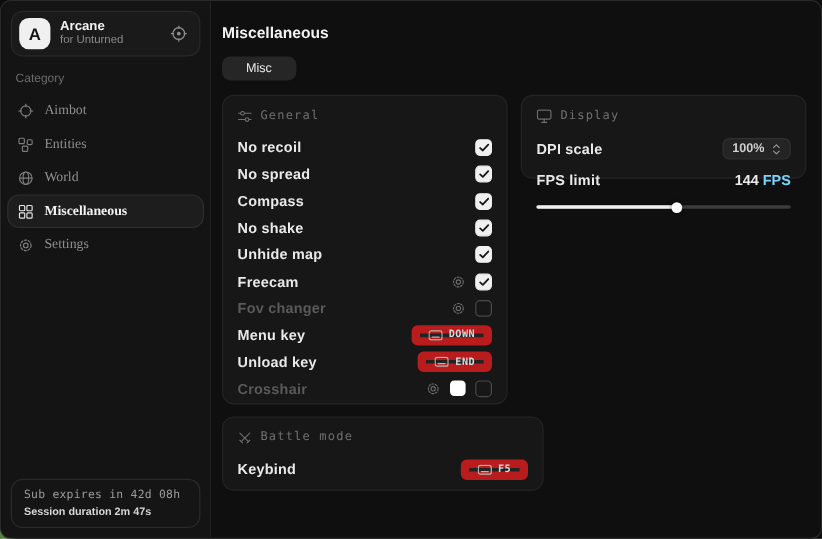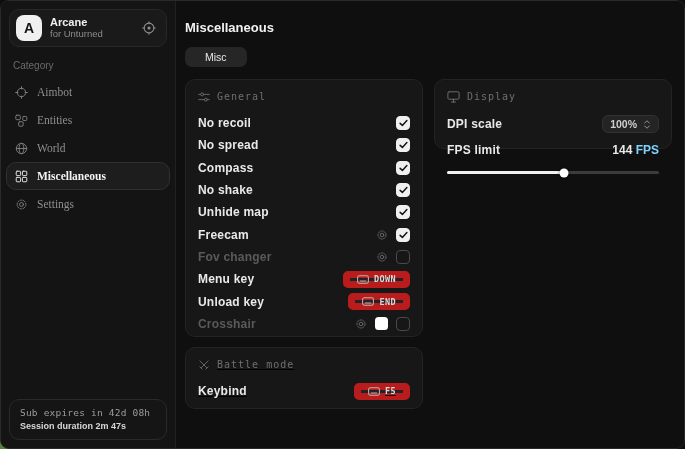--- a/index.html
+++ b/index.html
@@ -45,21 +45,21 @@
   .page-title{position:absolute;left:9px;top:19px;font-size:13px;font-weight:bold;color:#f2f2f2;}
   .tab{
     position:absolute;left:9px;top:46px;background:#262626;border-radius:7px;
     padding:4px 20px;font-size:10.5px;color:#e8e8e8;font-weight:normal;cursor:default;
   }
   .panel{
     position:absolute;background:#171717;border:1px solid #242424;border-radius:10px;
     padding:11px 12px;box-sizing:border-box;
   }
   .panel-general{left:9px;top:78px;width:238px;height:258px;}
-  .panel-battle{left:9px;top:346px;width:238px;height:62px;text-decoration:underline;}
+  .panel-battle{left:9px;top:346px;width:268px;height:62px;}
   .panel-display{left:258px;top:78px;width:238px;height:70px;}
   .panel-head{
     display:flex;gap:7px;color:#6f6f6f;
     font-family:"DejaVu Sans Mono",monospace;font-size:10px;letter-spacing:1px;margin-bottom:7px;height:14px;
   }
   .panel-head .head-icon{display:flex;color:#6f6f6f;}
   .row{height:22.3px;display:flex;align-items:center;}
   .row-label{font-size:12px;font-weight:bold;color:#e9e9e9;letter-spacing:0.2px;}
   .row.dimmed .row-label{color:#5a5a5a;}
   .controls{margin-left:auto;display:flex;align-items:center;gap:8px;}

